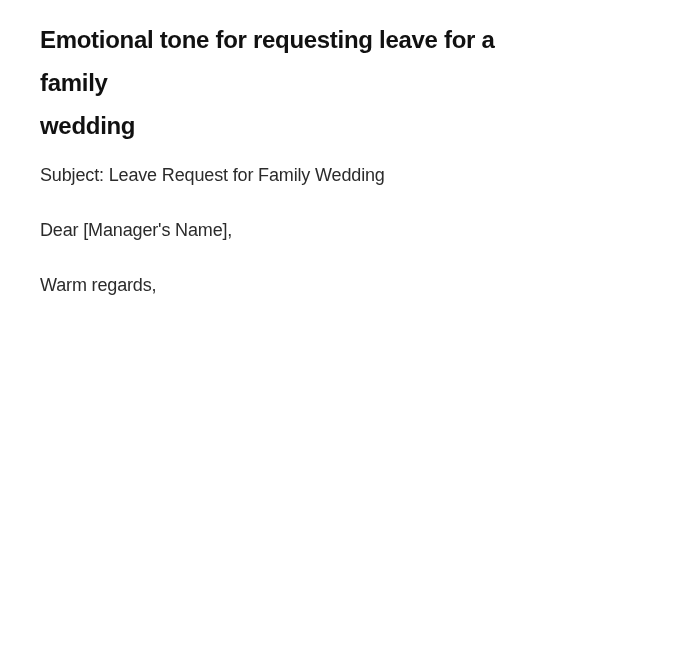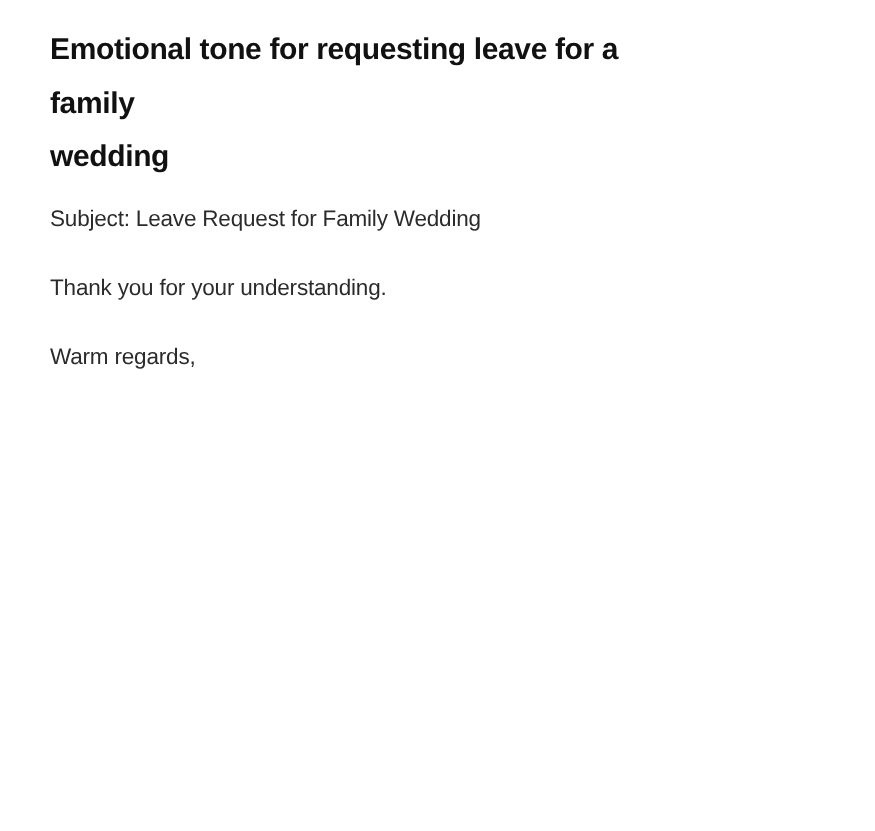--- a/index.html
+++ b/index.html
@@ -41,20 +41,20 @@
 </style>
 </head>
 <body>
 
 <div class="page">
   <h1 class="doc-title">Emotional tone for requesting leave for a family
 wedding</h1>
 
   <p class="doc-paragraph">Subject: Leave Request for Family Wedding</p>
 
+  <p class="doc-paragraph">Dear [Manager's Name],</p>
 
 
 
-  <p class="doc-paragraph">Thank you for your understanding.</p>
 
   <p class="doc-paragraph">Warm regards,</p>
 
 </div>
 
 </body></html>

